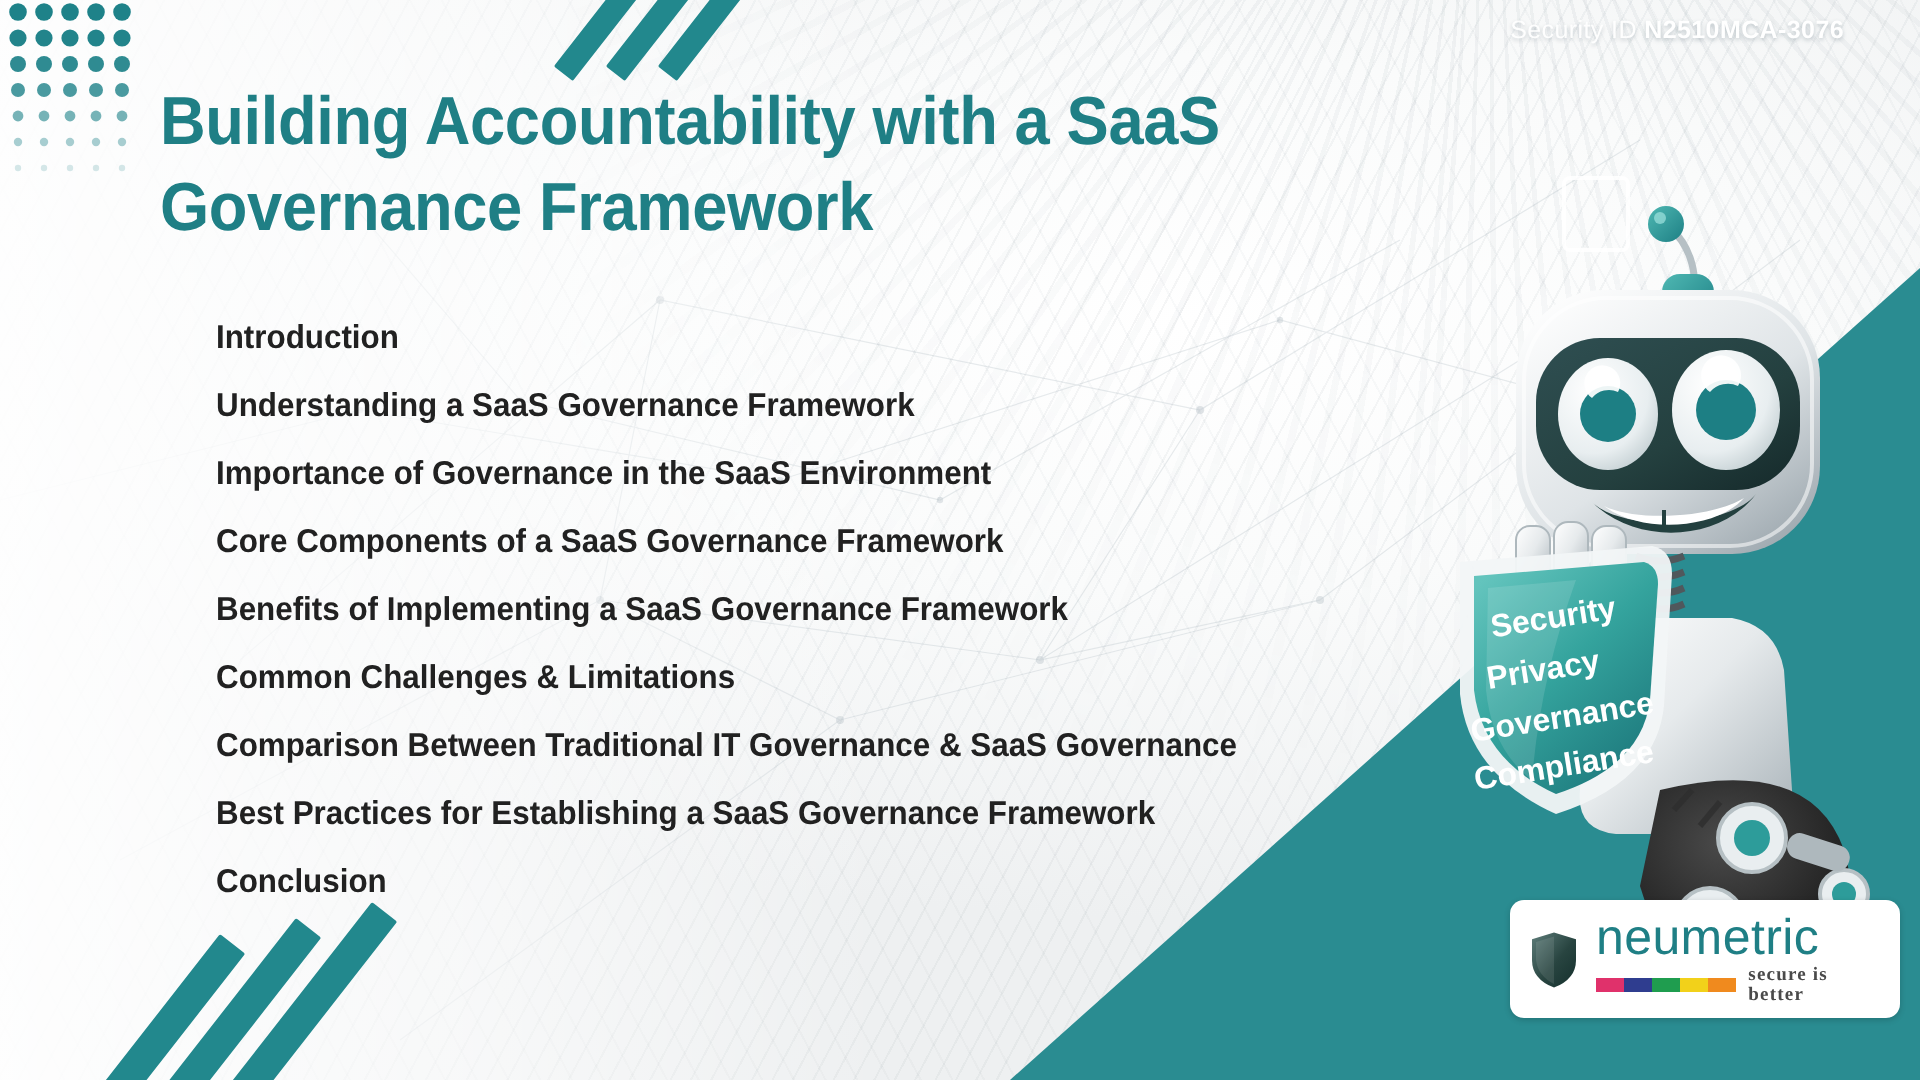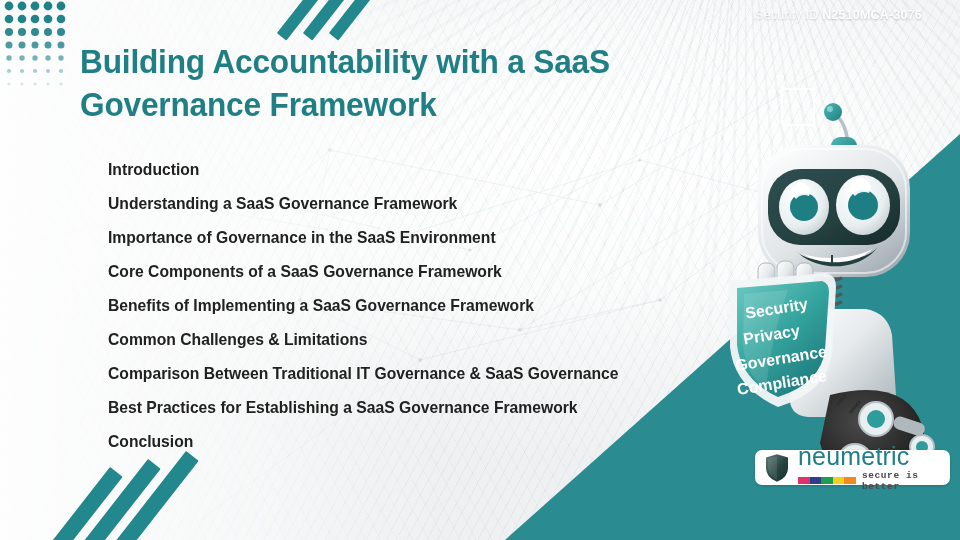--- a/index.html
+++ b/index.html
@@ -134,21 +134,21 @@
     transform-origin: left center;
   }
 
   
   .robot { position: absolute; left: 700px; top: 95px; width: 270px; height: 360px; }
 
   
   .logo-card {
     position: absolute;
     left: 755px; top: 450px;
-    width: 195px; height: 35px;
+    width: 195px; height: 59px;
     background: #ffffff;
     border-radius: 7px;
     box-shadow: 0 1px 3px rgba(0,0,0,.18);
     display: flex;
     align-items: center;
     padding: 0 7px;
     box-sizing: border-box;
   }
   .logo-shield { width: 30px; height: 34px; flex: 0 0 auto; }
   .logo-right { margin-left: 6px; flex: 1 1 auto; }
@@ -162,21 +162,21 @@
   }
   .logo-sub { display: flex; align-items: center; margin-top: 2px; }
   .logo-bar { display: flex; width: 72px; height: 7px; }
   .logo-bar i { flex: 1 1 auto; display: block; }
   .logo-tag {
     margin-left: 6px;
     font-size: 9.5px;
     font-weight: 700;
     color: #4a4a4a;
     letter-spacing: .6px;
-    font-family: Liberation Mono, monospace;
+    font-family: Liberation Serif, serif;
   }
 </style>
 </head>
 <body>
 
 <div id="slide">
 
   <div class="bg-base"></div>
   <div class="bg-perspective"></div>
   <div class="bg-fan"></div>

